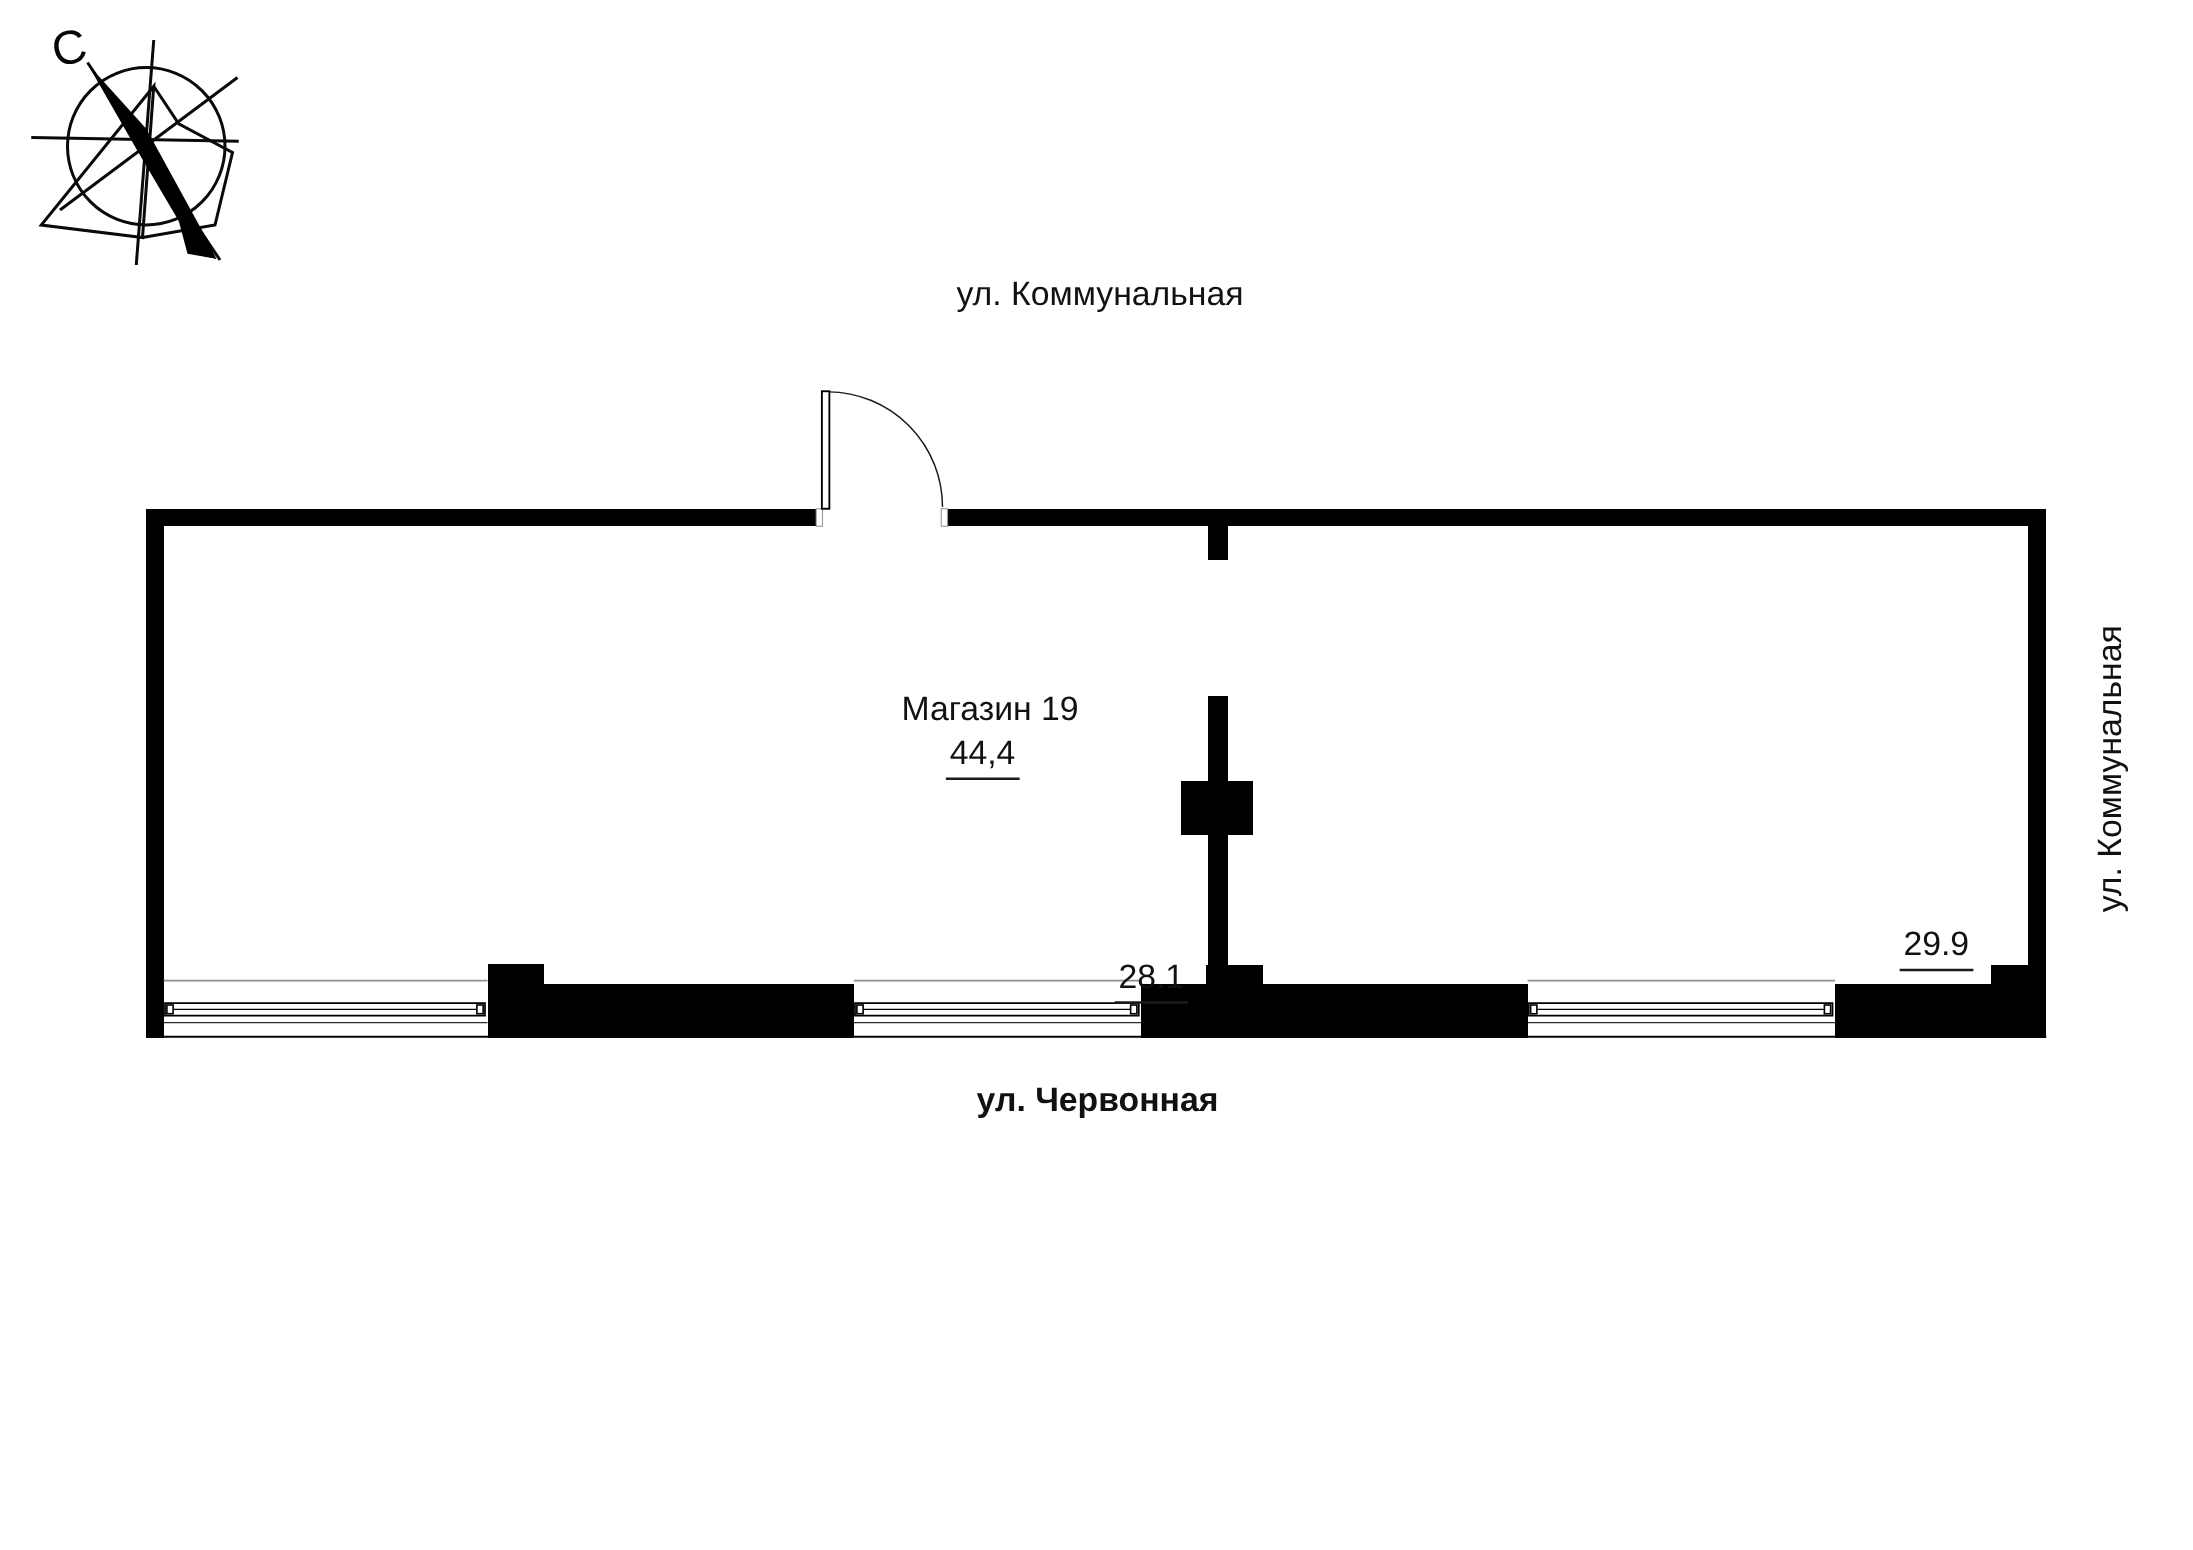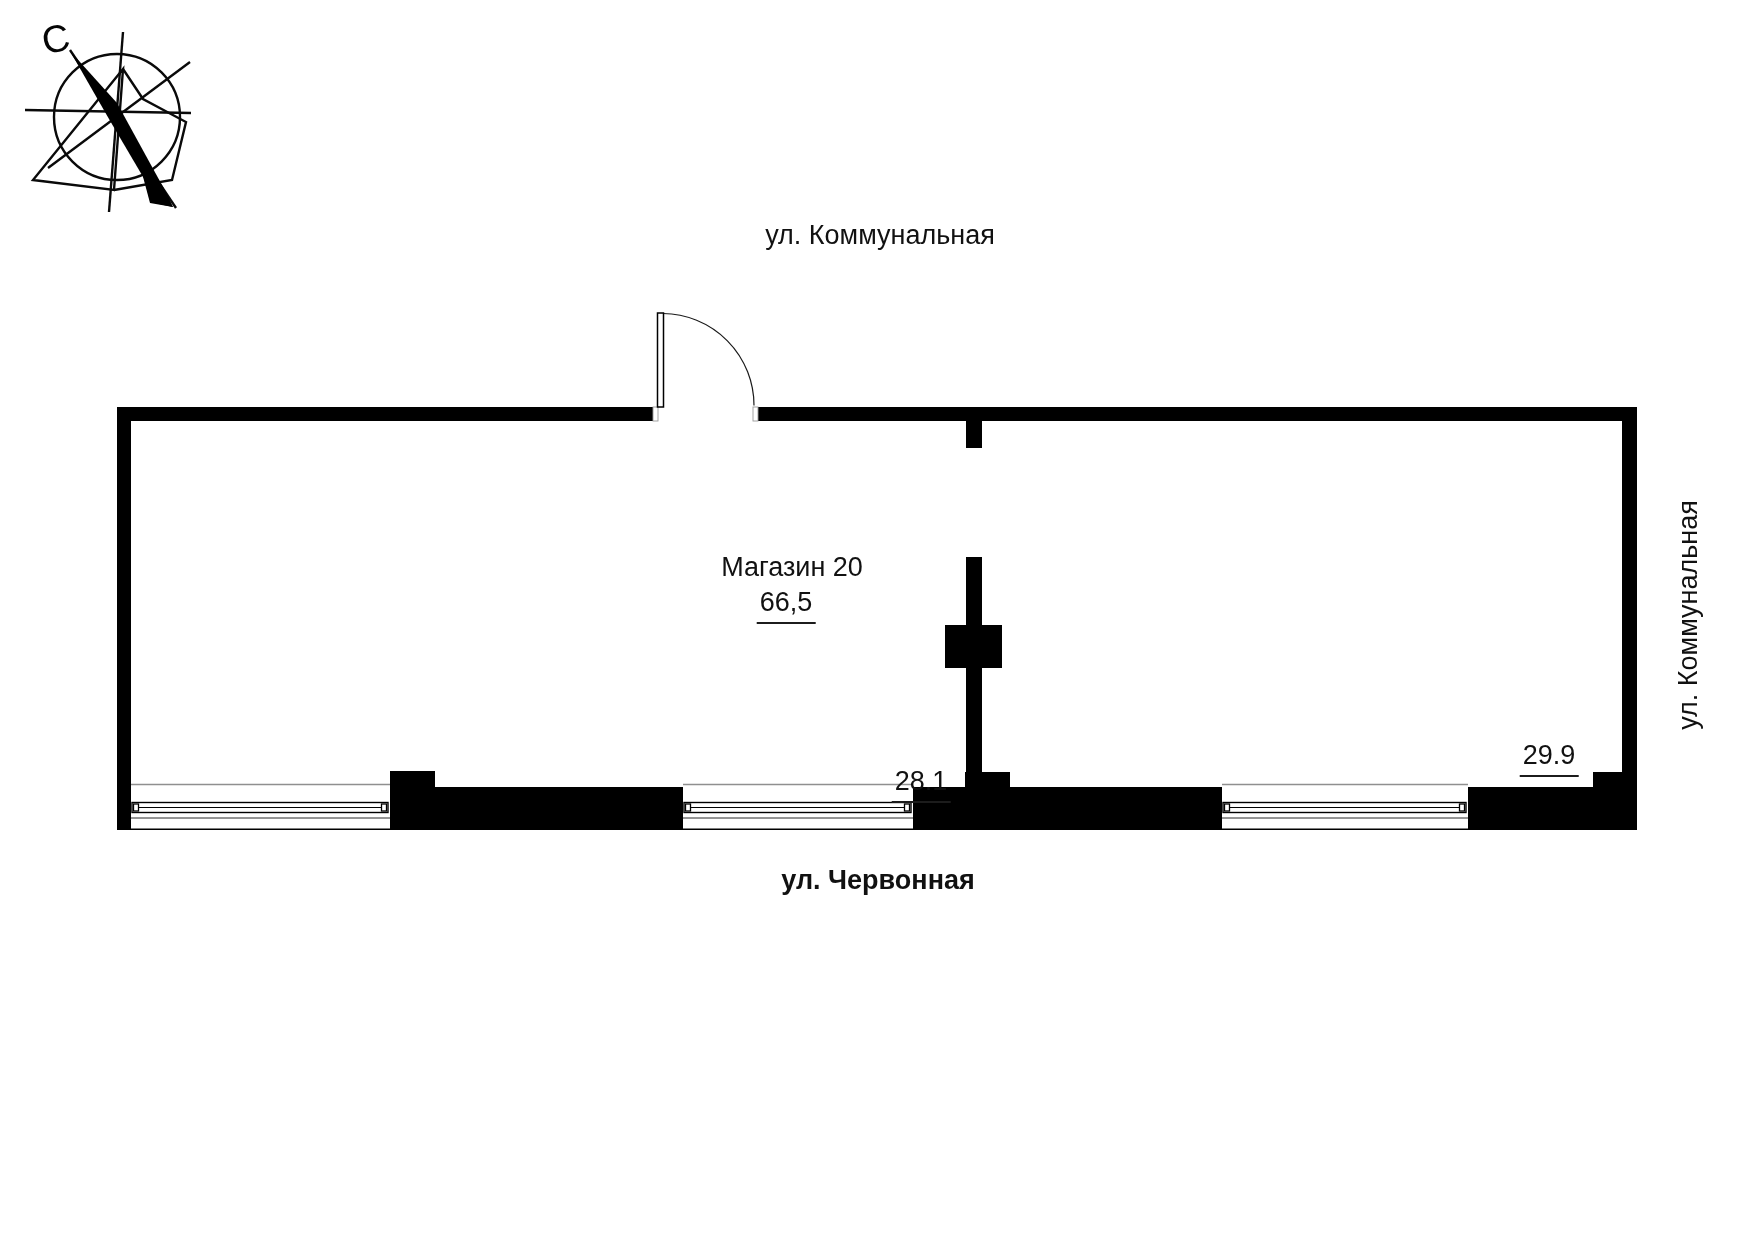--- a/index.html
+++ b/index.html
@@ -127,24 +127,24 @@
   </svg>
 
   <div class="north-lbl" style="left:42px; top:18px;">С</div>
 
   <div class="lbl" style="left:880px; top:220px;">ул. Коммунальная</div>
 
   <div class="lbl" style="left:878px; top:865px;font-weight:bold;">ул. Червонная</div>
 
   <div class="lbl-vert" style="left:1688px; top:615px;">ул. Коммунальная</div>
 
-  <div class="lbl" style="left:792px; top:552px;">Магазин 20</div>
+  <div class="lbl" style="left:792px; top:552px;">Магазин 19</div>
 
   <div class="lbl" style="left:786px; top:587px;">
-    <span class="area-val">66,5</span>
+    <span class="area-val">44,4</span>
   </div>
 
   <div class="lbl" style="left:921px; top:738px;margin-top:28px;">
     <span class="area-val">28.1</span>
   </div>
 
   <div class="lbl" style="left:1549px; top:740px;">
     <span class="area-val">29.9</span>
   </div>
 

